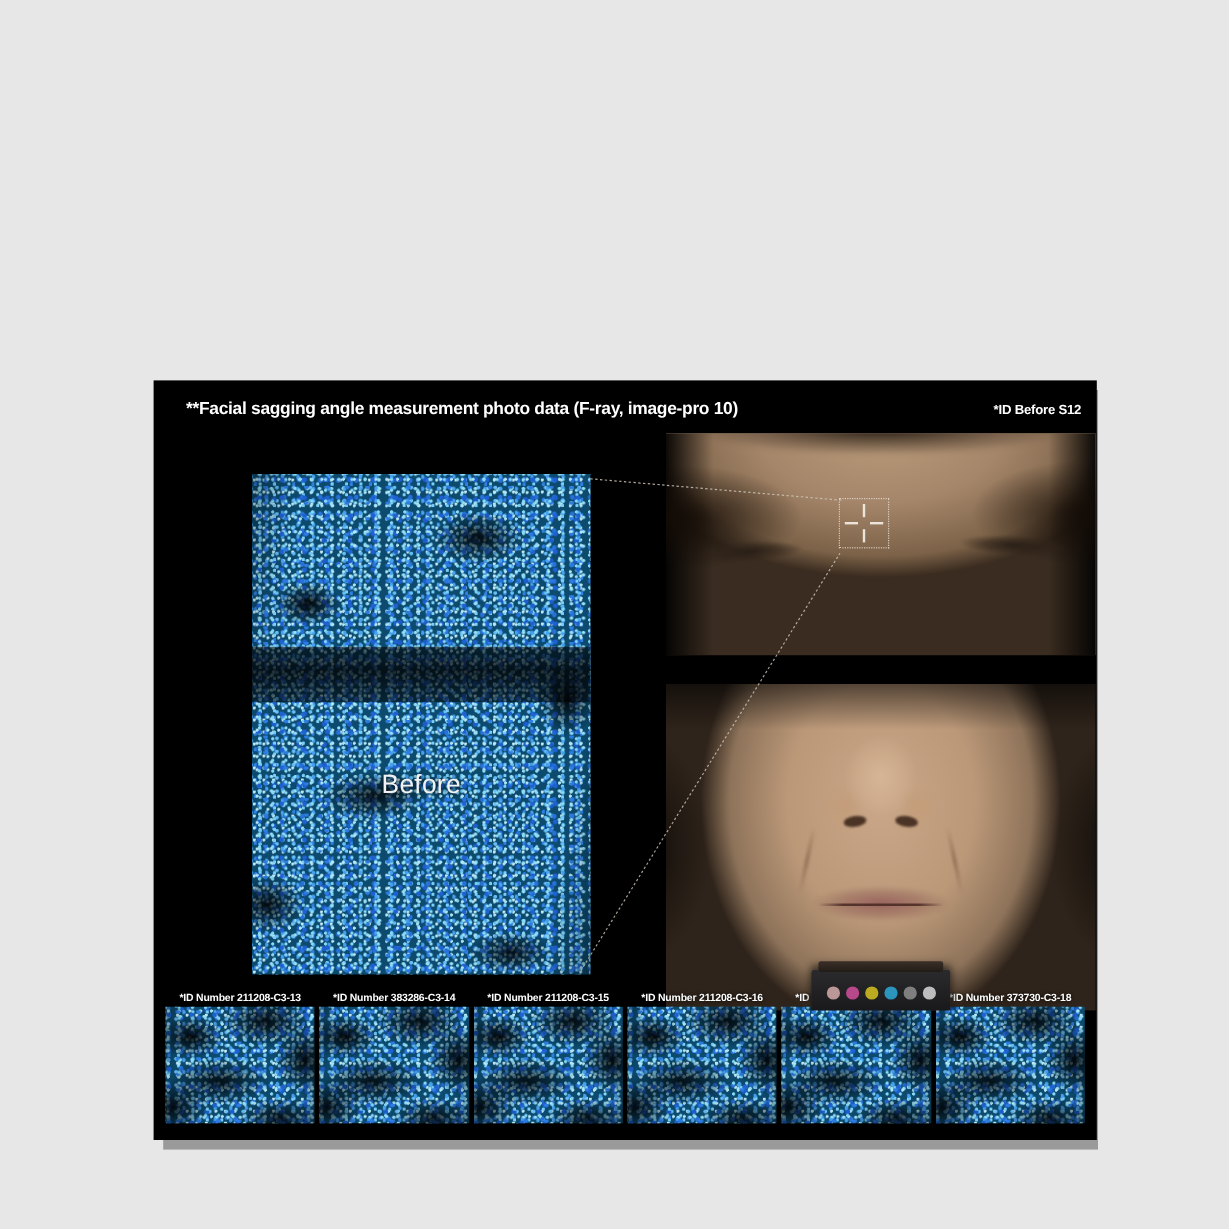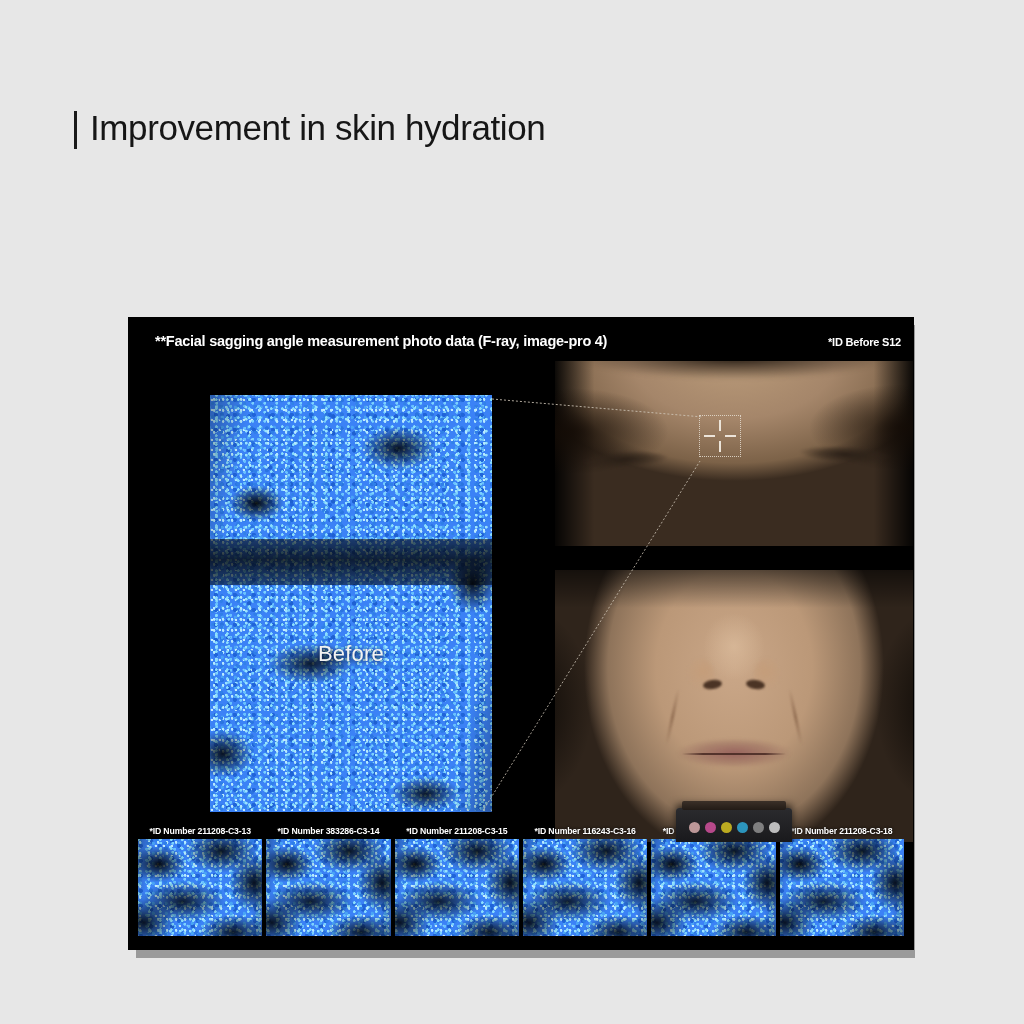--- a/index.html
+++ b/index.html
@@ -51,21 +51,21 @@
     text-shadow:0 0 4px #000, 0 0 7px #000;
   }
   .panel-header-id {
     position:absolute; right:13px; top:3px;
     font-size:11px; font-weight:700; color:#fff;
     letter-spacing:-0.2px; white-space:nowrap;
     text-shadow:0 0 4px #000, 0 0 6px #000;
   }
 
   
-  .tex { position:relative; background:#3b82f6; overflow:hidden; }
+  .tex { position:relative; background:#0c4a6e; overflow:hidden; }
   .tex::before, .tex::after {
     content:""; position:absolute; inset:-10%;
   }
   .tex::before {
     background:
       radial-gradient(circle at 12% 18%, #8fe3ff 0 1.1px, transparent 1.6px),
       radial-gradient(circle at 31% 7%, #2f7fe8 0 1.6px, transparent 2.2px),
       radial-gradient(circle at 57% 22%, #bdf0ff 0 1.1px, transparent 1.5px),
       radial-gradient(circle at 78% 12%, #1f63d8 0 1.8px, transparent 2.4px),
       radial-gradient(circle at 8% 44%, #4aa6f5 0 1.5px, transparent 2.1px),
@@ -230,31 +230,27 @@
     font-size:8.7px; font-weight:700; color:#fff; text-align:center;
     letter-spacing:-0.15px; white-space:nowrap; margin-bottom:3px;
     text-shadow:0 0 3px #000;
   }
   .thumb-img { flex:1 1 auto; width:100%; }
 </style>
 </head>
 <body>
 
 <div class="heading-block">
-  <div class="title-row">
-    <div class="title-bar"></div>
-    <div class="title-text">Improvement in skin hydration</div>
-  </div>
 </div>
 
 <div class="panel-shadow"></div>
 <div class="panel">
 
   <div class="panel-header">
-    <div class="panel-header-title">**Facial sagging angle measurement photo data (F-ray, image-pro 4)</div>
+    <div class="panel-header-title">**Facial sagging angle measurement photo data (F-ray, image-pro 10)</div>
     <div class="panel-header-id">*ID Before S12</div>
   </div>
 
   <div class="tex tex-main" style="--seed: 0; background-position: 0px 0px;">
     <div class="tex-band band-before"></div>
     <div class="tex-caption cap-before">Before</div>
 
   </div>
 
   <div class="photo photo-forehead">
@@ -304,26 +300,26 @@
     </div>
     <div class="thumb-cell">
       <div class="thumb-label">*ID Number 383286-C3-14</div>
       <div class="tex thumb-img" style="--seed: 2; background-position: 5px 7px;"></div>
     </div>
     <div class="thumb-cell">
       <div class="thumb-label">*ID Number 211208-C3-15</div>
       <div class="tex thumb-img" style="--seed: 3; background-position: 19px 1px;"></div>
     </div>
     <div class="thumb-cell">
-      <div class="thumb-label">*ID Number 116243-C3-16</div>
+      <div class="thumb-label">*ID Number 211208-C3-16</div>
       <div class="tex thumb-img" style="--seed: 4; background-position: 10px 14px;"></div>
     </div>
     <div class="thumb-cell">
       <div class="thumb-label">*ID Number 211208-C3-17</div>
       <div class="tex thumb-img" style="--seed: 5; background-position: 1px 8px;"></div>
     </div>
     <div class="thumb-cell">
-      <div class="thumb-label">*ID Number 211208-C3-18</div>
+      <div class="thumb-label">*ID Number 373730-C3-18</div>
       <div class="tex thumb-img" style="--seed: 6; background-position: 15px 2px;"></div>
     </div>
   </div>
 
 </div>
 
 </body></html>

